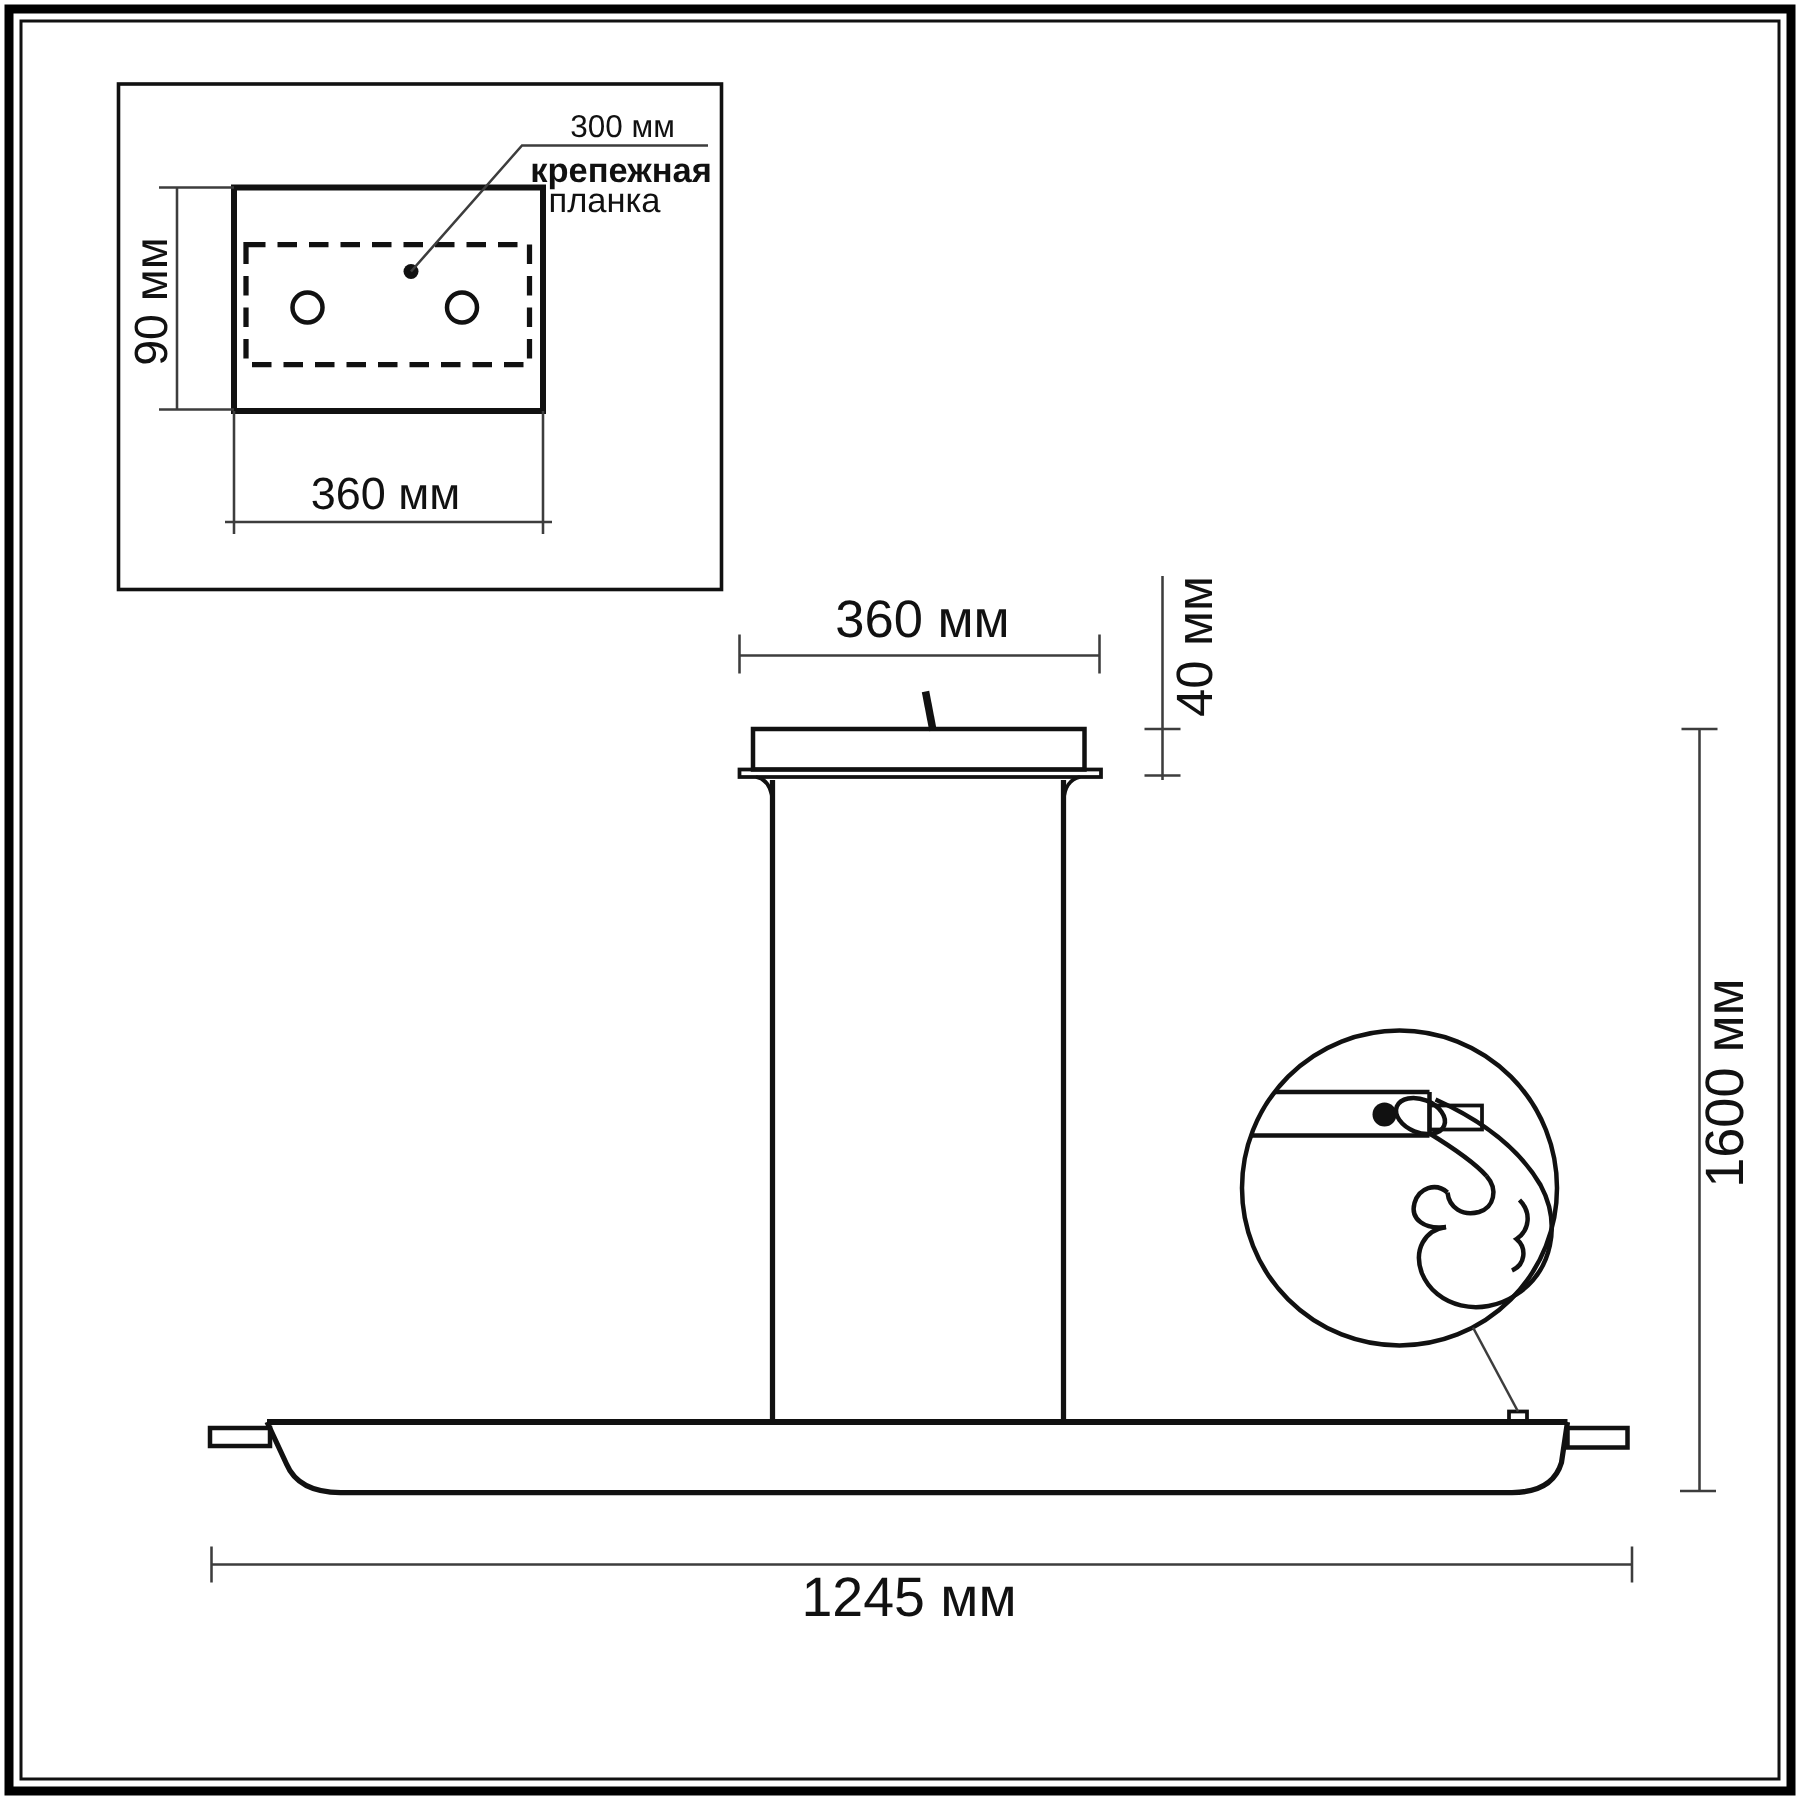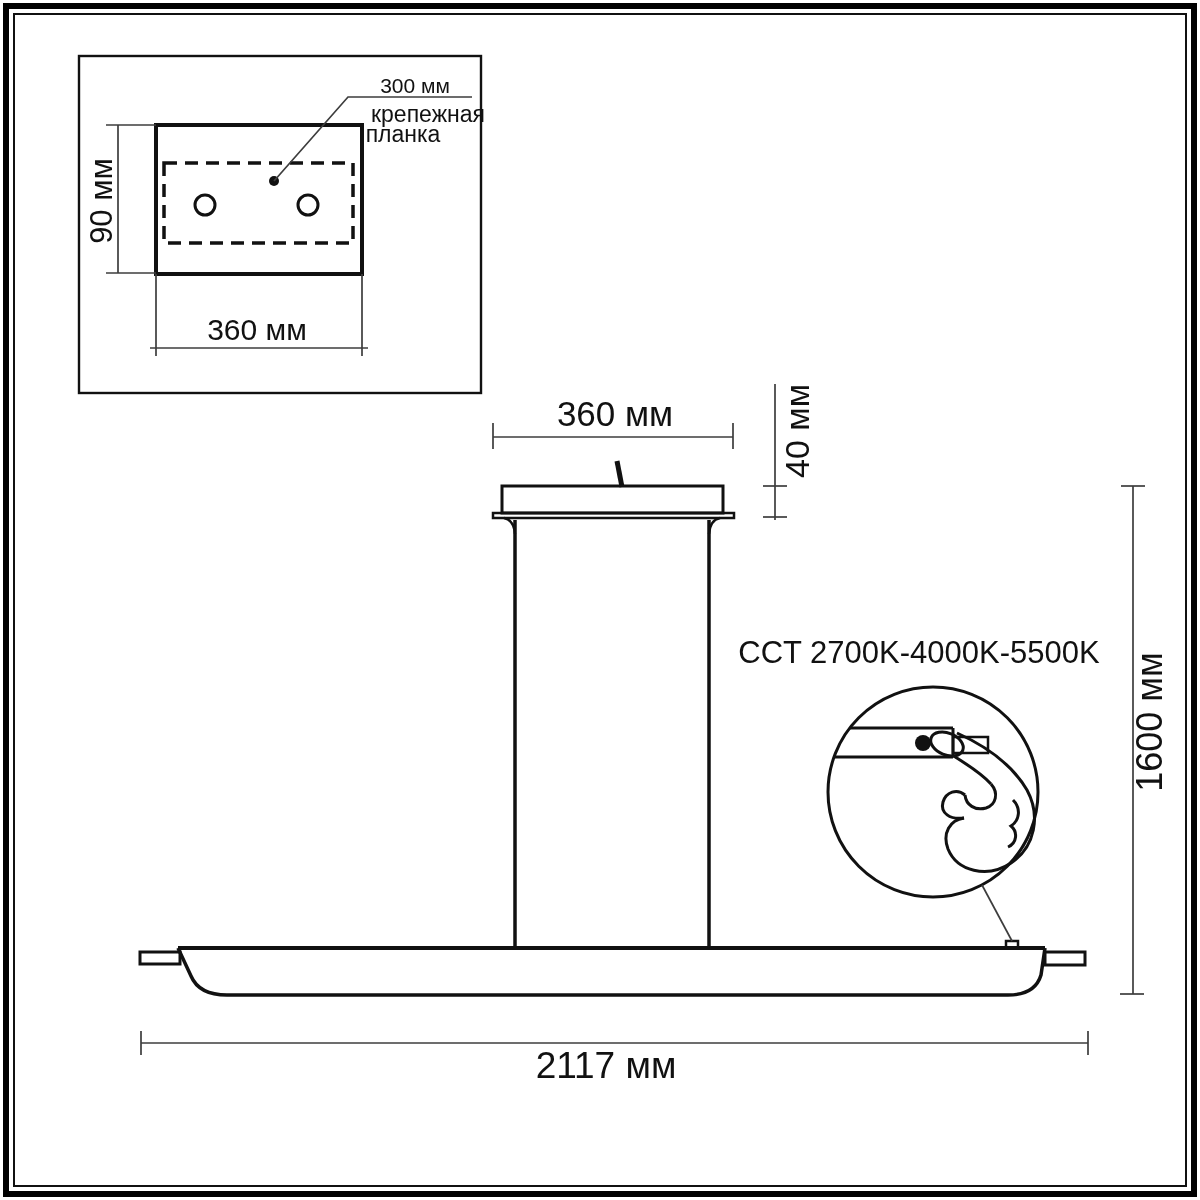--- a/index.html
+++ b/index.html
@@ -117,24 +117,23 @@
         <path d="M 952 755 C 970 766 983 775 991 784" class="draw" stroke-width="3"></path>
         <path d="M 991 784 C 999 793 996 805 986 808 C 975 811 966 805 965 795" class="draw" stroke-width="3"></path>
         <path d="M 965 795 C 957 788 946 792 943 802 C 940 813 950 820 964 818" class="draw" stroke-width="3"></path>
         <path d="M 1013 800 C 1021 808 1020 820 1011 826 C 1018 832 1017 843 1008 847" class="draw" stroke-width="3"></path>
       </g>
       <line x1="982" y1="885" x2="1012" y2="941" class="dim" stroke-width="1.6"></line>
     </g>
   </svg>
 
   <div class="lbl fs21" style="left:415px;top:85px;">300 мм</div>
-  <div class="lbl fs23" style="left:428px;top:114px;">крепежная</div>
+  <div class="lbl fs23" style="left:414px;top:114px;font-weight:bold;">крепежная</div>
   <div class="lbl fs23" style="left:403px;top:134px;">планка</div>
   <div class="lbl rot fs31" style="left:101px;top:201px;">90 мм</div>
   <div class="lbl fs30" style="left:257px;top:330px;">360 мм</div>
 
   <div class="lbl fs35" style="left:615px;top:413px;">360 мм</div>
   <div class="lbl rot fs34" style="left:797px;top:431px;">40 мм</div>
   <div class="lbl rot fs36" style="left:1150px;top:722px;">1600 мм</div>
-  <div class="lbl fs37" style="left:606px;top:1065px;">2117 мм</div>
-  <div class="lbl fs31" style="left:919px;top:652px;">CCT 2700K-4000K-5500K</div>
+  <div class="lbl fs37" style="left:606px;top:1065px;">1245 мм</div>
 
 </div>
 
 </body></html>

